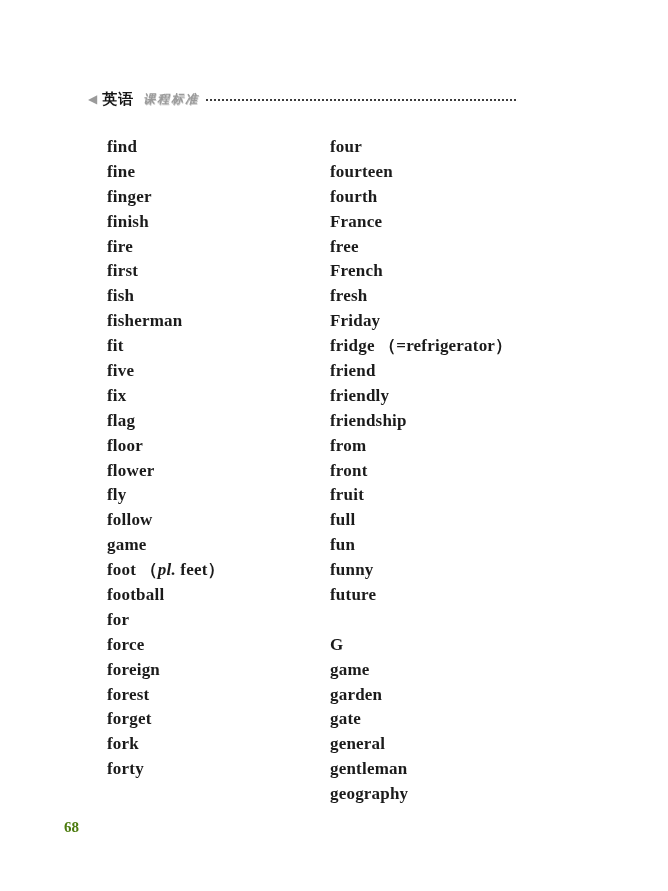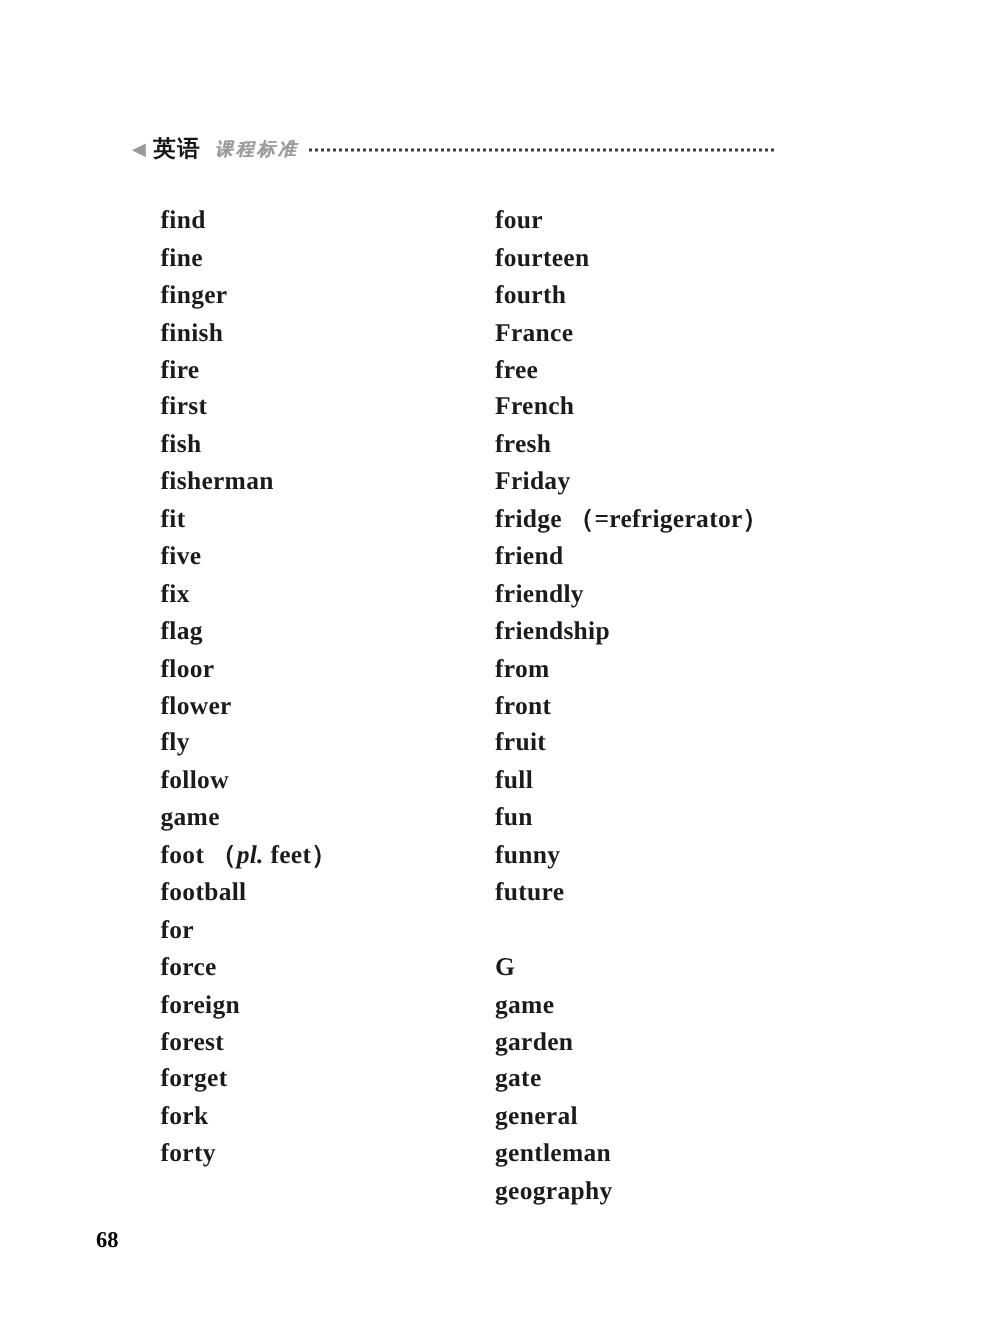--- a/index.html
+++ b/index.html
@@ -66,21 +66,21 @@
     white-space:nowrap;
     letter-spacing:0.2px;
   }
   .it{font-style:italic;}
   
   .pagenum{
     position:absolute;
     left:64px;top:819px;
     font-size:15px;
     font-weight:bold;
-    color:#000000;
+    color:#4d7c0f;
   }
 </style>
 </head>
 <body>
 
 <div class="page">
 
   <div class="header">
     <span class="tri">◀</span>
     <span class="series">英语</span>

